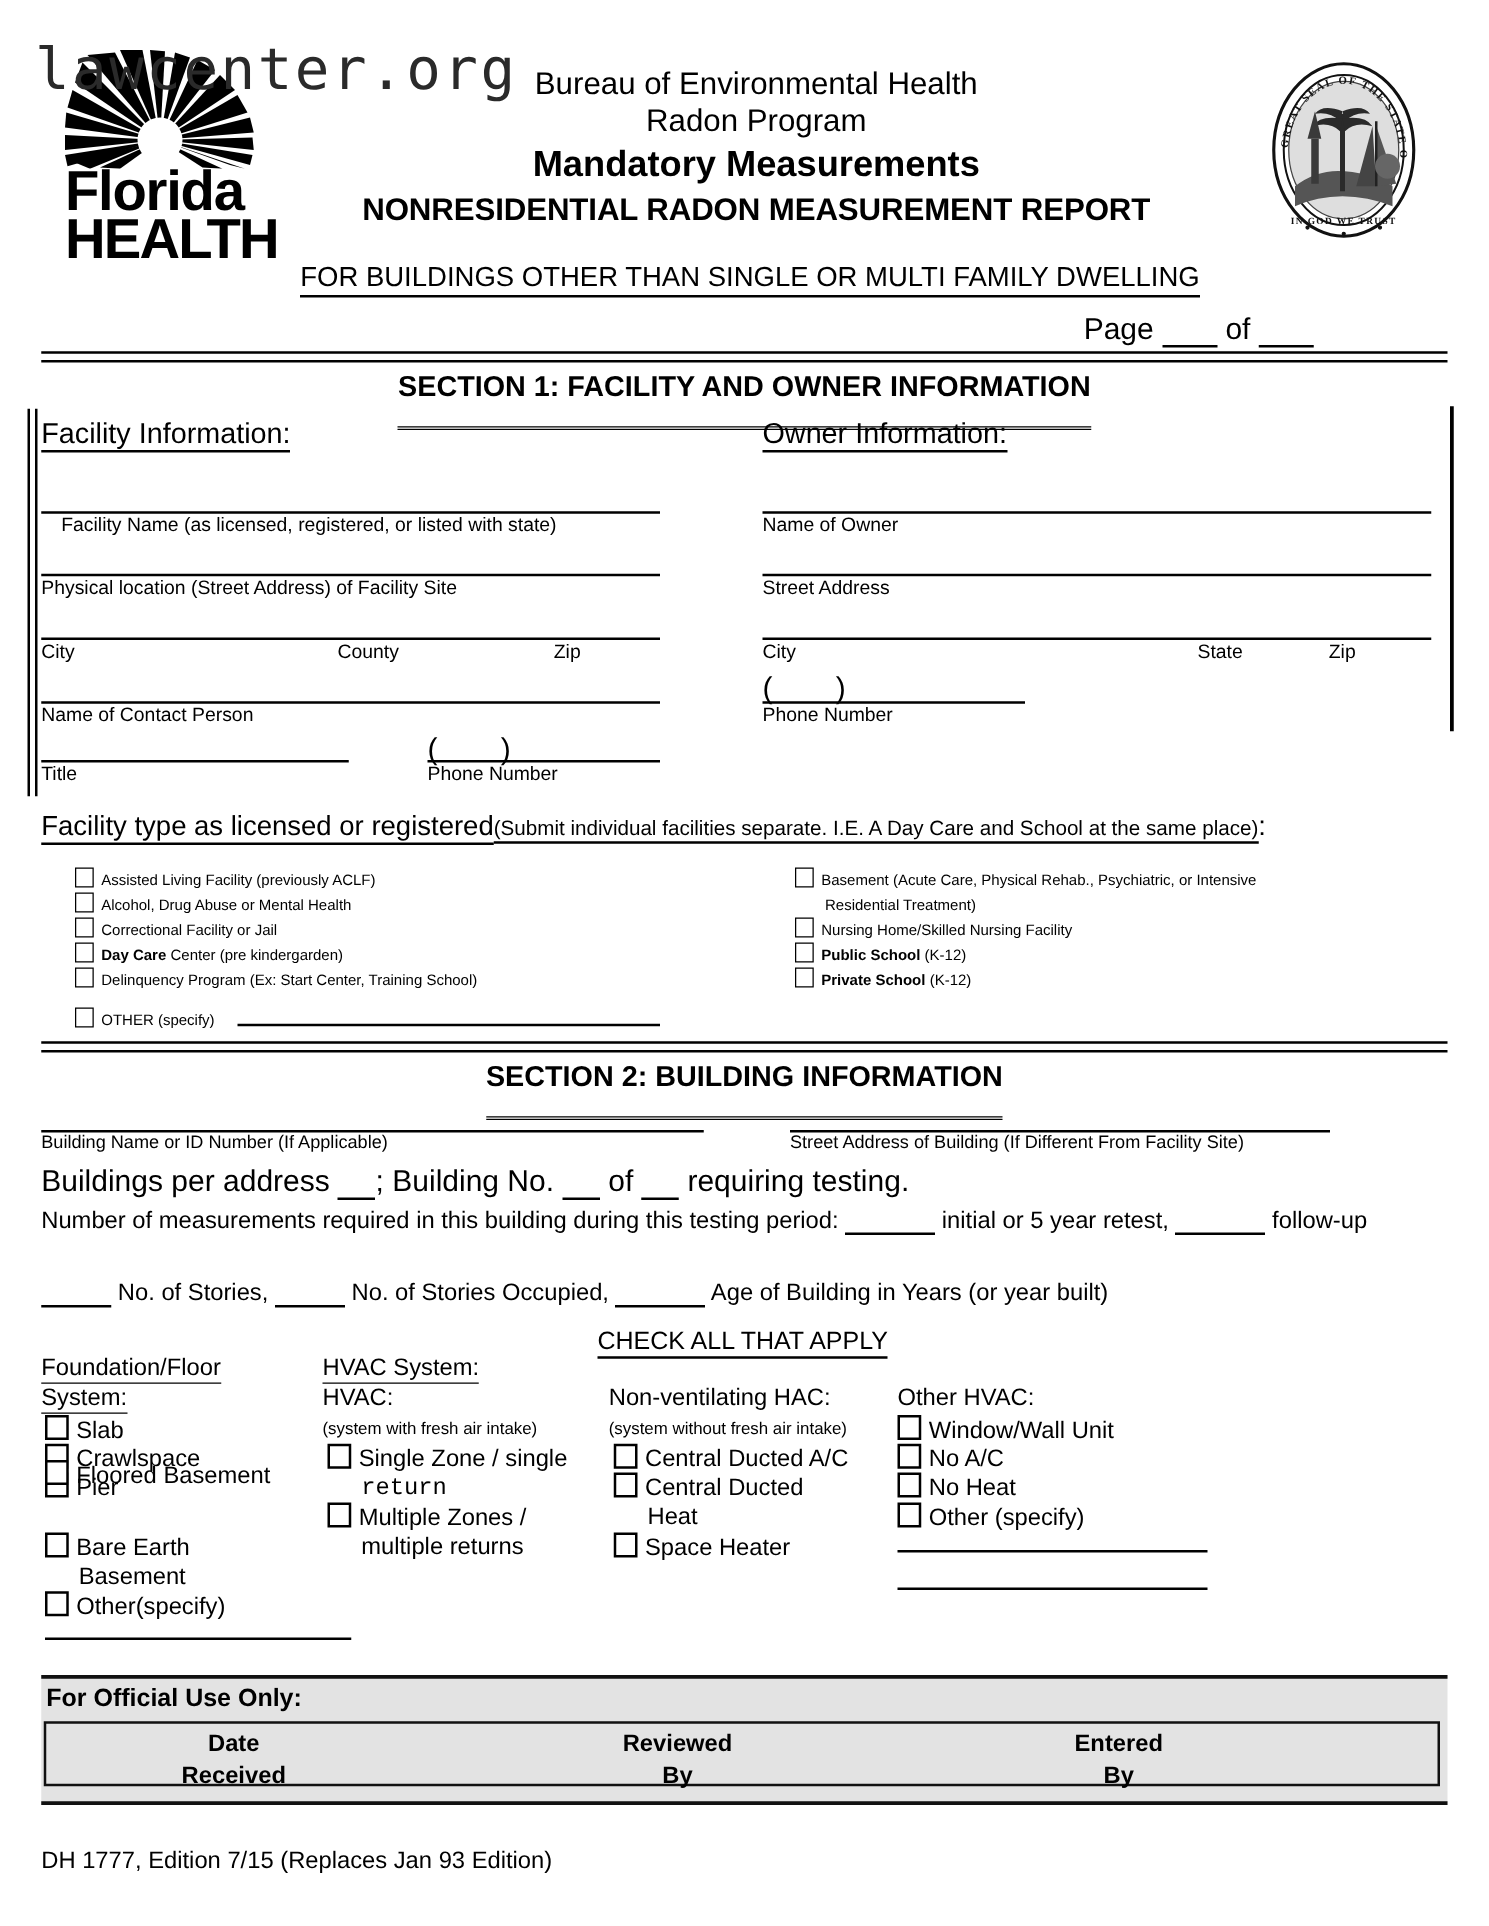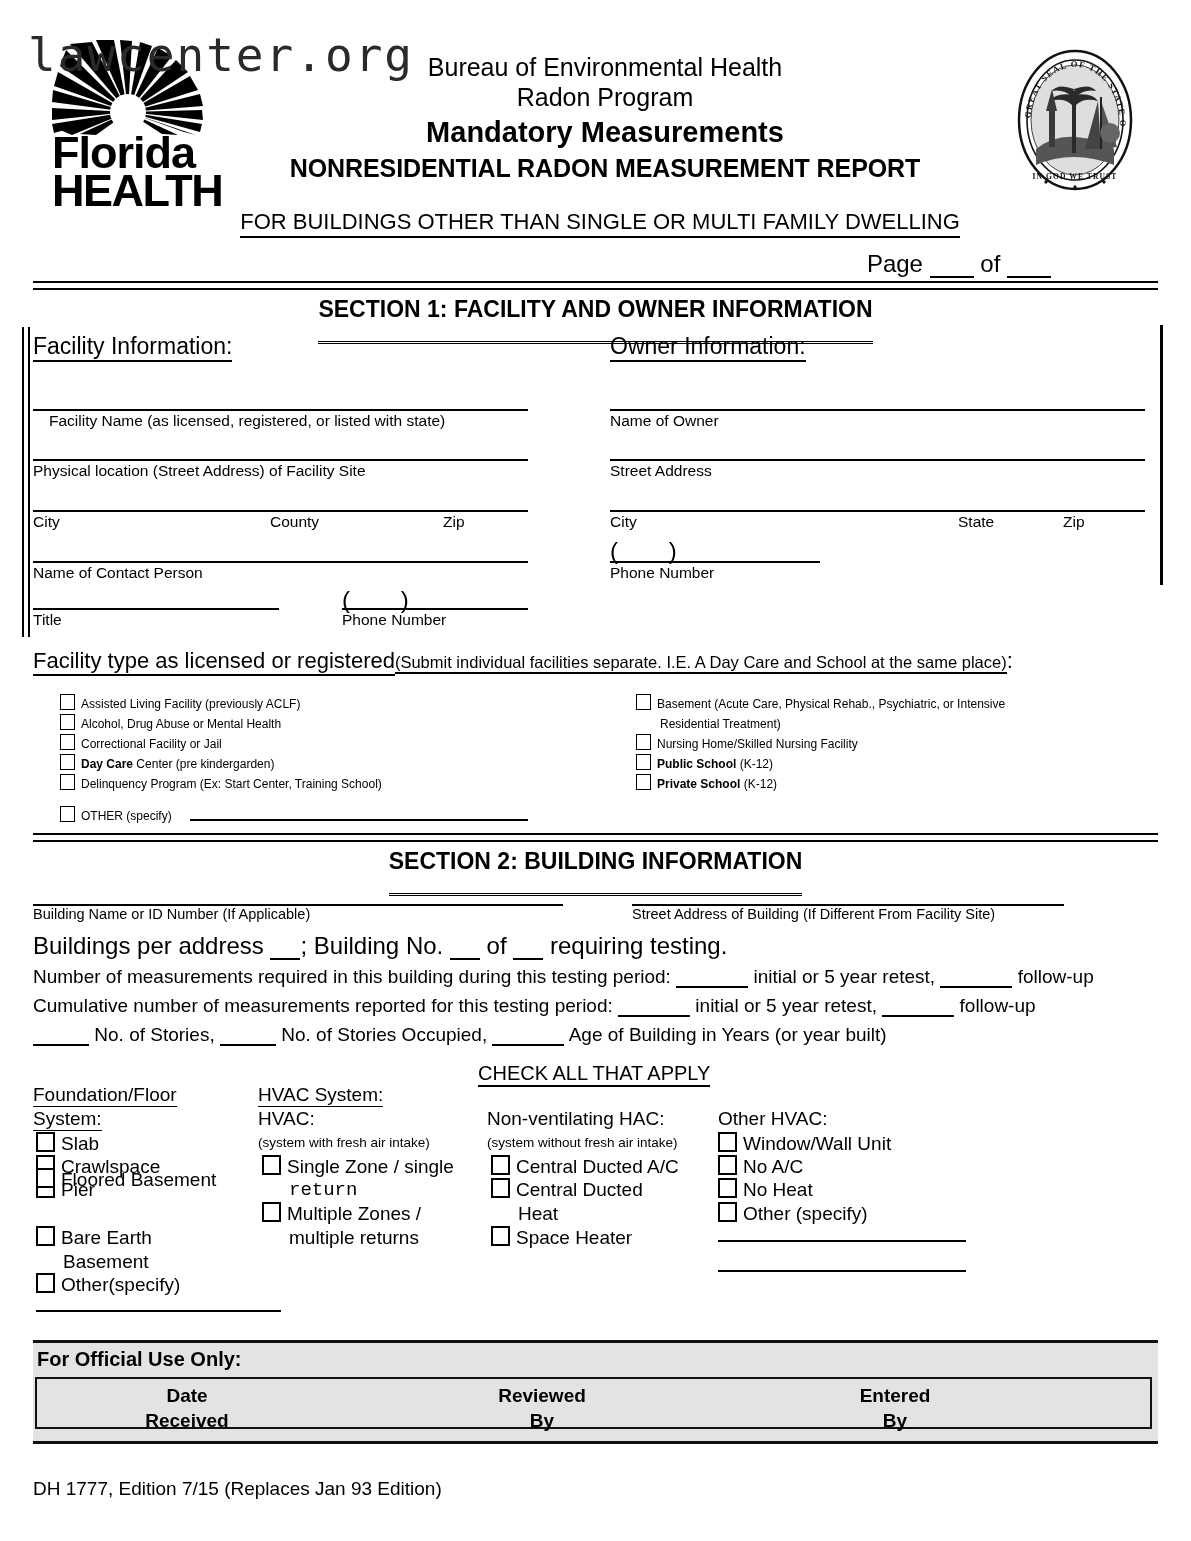--- a/index.html
+++ b/index.html
@@ -483,27 +483,20 @@
   </div>
 
   <div class="s2med" style="left:33px; top:966px;">
     <span>Number of measurements required in this building during this testing period:</span>
     <span class="blank-lg"></span>
     <span>initial or 5 year retest,</span>
     <span class="blank-lg"></span>
     <span>follow-up</span>
   </div>
 
-  <div class="s2med" style="left:33px; top:995px;">
-    <span>Cumulative number of measurements reported for this testing period:</span>
-    <span class="blank-lg"></span>
-    <span>initial or 5 year retest,</span>
-    <span class="blank-lg"></span>
-    <span>follow-up</span>
-  </div>
 
   <div class="s2med" style="left:33px; top:1024px;">
     <span class="blank-md"></span>
     <span>No. of Stories,</span>
     <span class="blank-md"></span>
     <span>No. of Stories Occupied,</span>
     <span class="blank-lg"></span>
     <span>Age of Building in Years (or year built)</span>
   </div>
 

